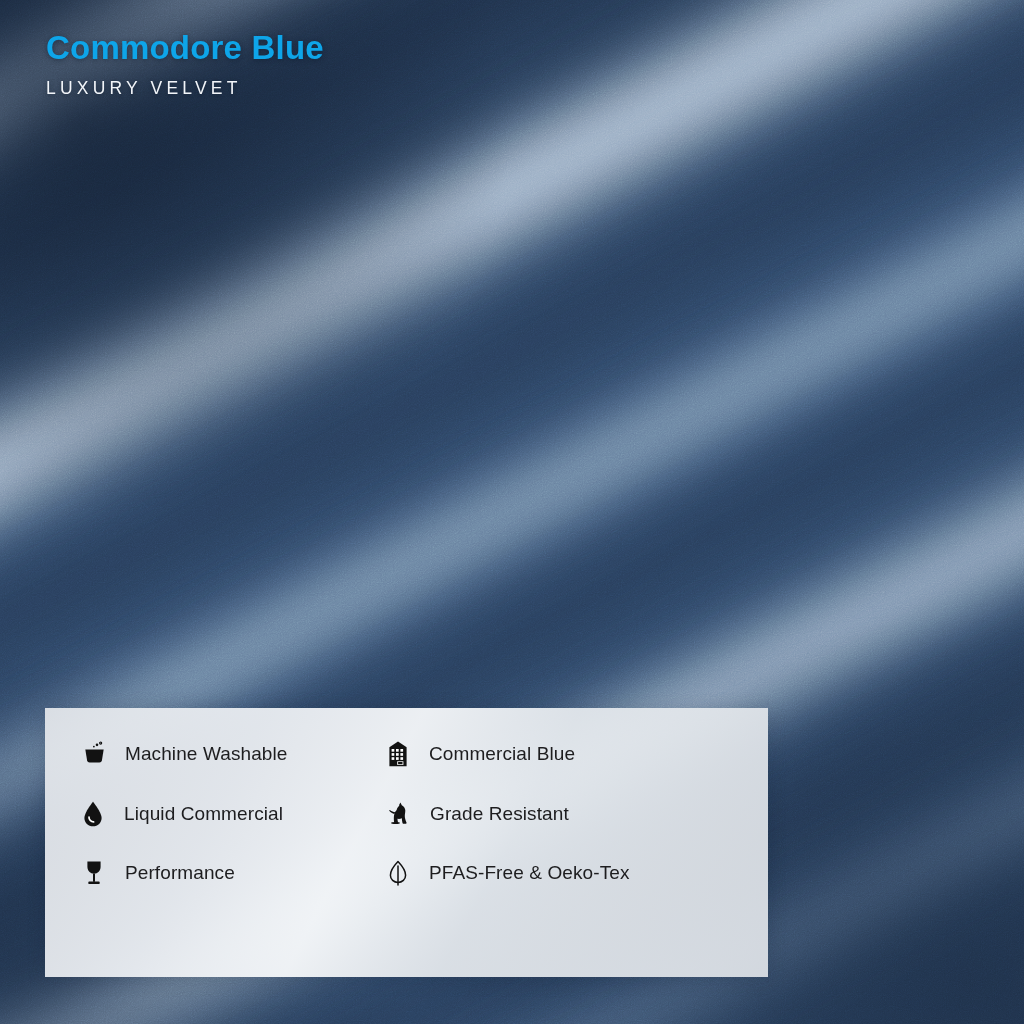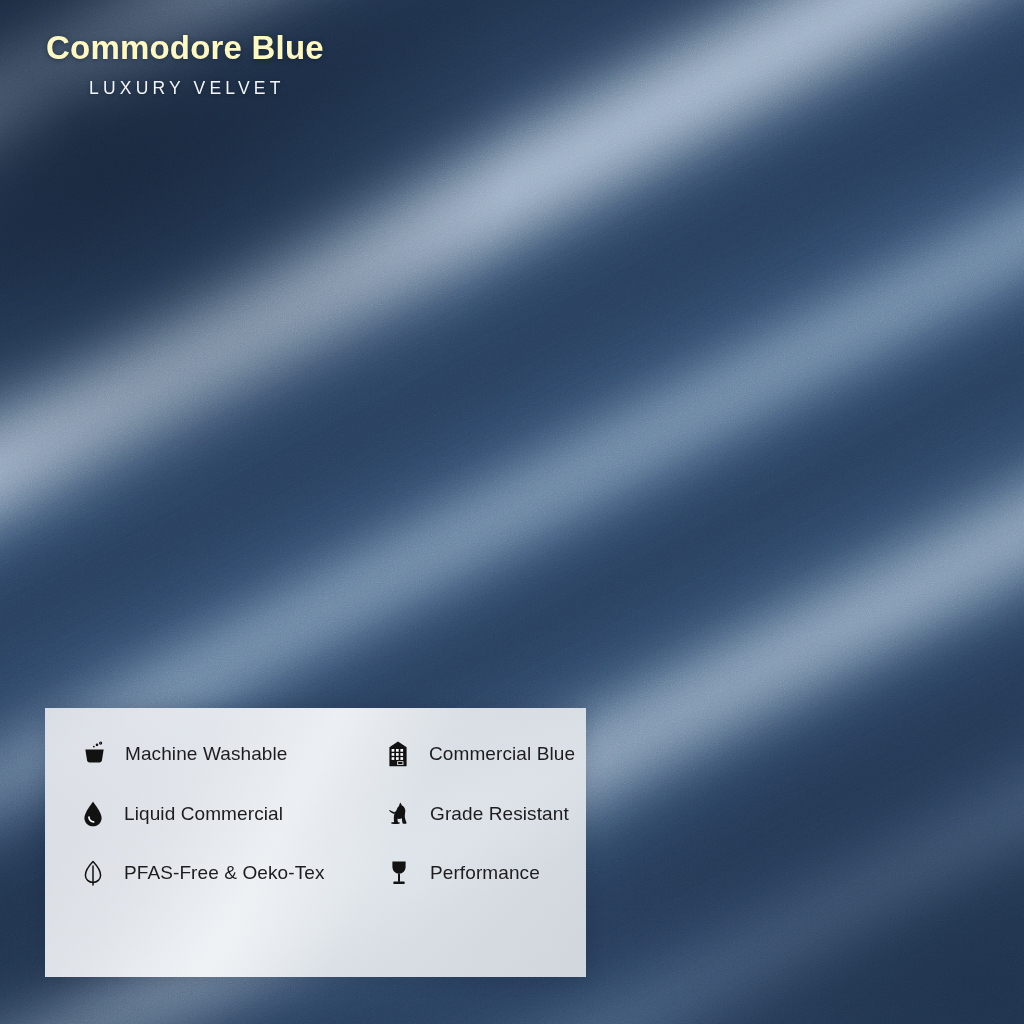--- a/index.html
+++ b/index.html
@@ -50,35 +50,34 @@
       radial-gradient(ellipse 55% 45% at 2% 95%, rgba(20,33,52,0.50) 0%, rgba(20,33,52,0) 70%);
   }
   
   .grain {
     position:absolute; inset:0; opacity:0.30; mix-blend-mode:overlay;
   }
 
   
   .header { position:absolute; left:46px; top:30px; }
   .title {
-    font-size:33px; font-weight:bold; color:#fef9c3;
+    font-size:33px; font-weight:bold; color:#0ea5e9;
     letter-spacing:0.2px; line-height:1.12;
     text-shadow:0 1px 5px rgba(12,22,38,0.5);
   }
   .subtitle {
     margin-top:11px;
     font-size:17.5px; font-weight:400; color:#f2f5f9;
     letter-spacing:4.2px;
     text-shadow:0 1px 4px rgba(12,22,38,0.45);
-    margin-left:43px;
   }
 
   
   .panel {
-    position:absolute; left:45px; top:708px; width:541px; height:269px;
+    position:absolute; left:45px; top:708px; width:723px; height:269px;
     background:linear-gradient(118deg,
         rgba(228,231,235,0.93) 0%,
         rgba(236,239,243,0.94) 26%,
         rgba(246,248,250,0.95) 44%,
         rgba(230,234,238,0.93) 62%,
         rgba(222,226,231,0.93) 100%);
     box-shadow:0 2px 18px rgba(10,20,36,0.16);
   }
   .grid {
     position:absolute; inset:0;
@@ -192,39 +191,39 @@
         <span class="ficon">
           <svg width="26" height="24" viewBox="0 0 26 24" fill="currentColor">
             <path d="M13.1 3.0 L14.4 0.6 L15.8 3.2 C17.9 4.2 19.3 6.1 19.3 8.6 c0 2.2 -0.5 3.6 -0.5 5.4 c0 2.3 0.9 4.6 1.6 6.2 c0.35 0.8 0.1 1.5 -0.8 1.5 h-2.0 c-0.7 0 -1.0 -0.4 -1.15 -1.0 c-0.35 -1.5 -0.6 -3.0 -0.6 -4.5 c-1.4 0.7 -3.0 0.9 -4.4 0.6 c0.1 1.4 0.3 2.8 0.65 4.0 c0.2 0.7 -0.1 0.9 -0.75 0.9 h-2.1 c-0.75 0 -1.0 -0.45 -1.1 -1.1 c-0.5 -3.3 -0.45 -6.4 0.2 -8.7 c0.45 -1.6 1.25 -3.0 2.3 -4.0 c0.6 -2.0 1.4 -3.4 2.6 -4.0 z"></path>
             <path d="M9.2 10.2 c-1.8 -0.1 -3.6 -0.9 -5.0 -2.0 c-0.6 -0.45 -1.2 0.3 -0.7 0.9 c1.1 1.3 2.9 2.4 4.9 2.8 z"></path>
             <ellipse cx="9.5" cy="21.1" rx="4.4" ry="1.0"></ellipse>
           </svg>
         </span>
         <span class="flabel">Grade Resistant</span>
       </div>
 
-      <div class="feature col2">
-        <span class="ficon">
-          <svg width="22" height="26" viewBox="0 0 20 26" fill="none" stroke="currentColor" stroke-width="1.5">
-            <path d="M10 1.6 C10 1.6 17.6 9.6 17.6 15.3 C17.6 19.4 14.2 22.4 10 22.4 C5.8 22.4 2.4 19.4 2.4 15.3 C2.4 9.6 10 1.6 10 1.6 Z" stroke-linejoin="round"></path>
-            <path d="M10 6.0 V25.0" stroke-linecap="round"></path>
-          </svg>
-        </span>
-        <span class="flabel">PFAS-Free &amp; Oeko-Tex</span>
-      </div>
-
       <div class="feature">
         <span class="ficon">
           <svg width="22" height="26" viewBox="0 0 20 26" fill="currentColor">
             <path d="M3.4 1.4 h13.2 v5.4 c0 3.9 -2.95 7.0 -6.6 7.0 c-3.65 0 -6.6 -3.1 -6.6 -7.0 z"></path>
             <rect x="9.0" y="13.6" width="2.0" height="8.2"></rect>
             <rect x="4.4" y="21.6" width="11.2" height="2.5" rx="0.6"></rect>
           </svg>
         </span>
         <span class="flabel">Performance</span>
       </div>
 
+      <div class="feature col2">
+        <span class="ficon">
+          <svg width="22" height="26" viewBox="0 0 20 26" fill="none" stroke="currentColor" stroke-width="1.5">
+            <path d="M10 1.6 C10 1.6 17.6 9.6 17.6 15.3 C17.6 19.4 14.2 22.4 10 22.4 C5.8 22.4 2.4 19.4 2.4 15.3 C2.4 9.6 10 1.6 10 1.6 Z" stroke-linejoin="round"></path>
+            <path d="M10 6.0 V25.0" stroke-linecap="round"></path>
+          </svg>
+        </span>
+        <span class="flabel">PFAS-Free &amp; Oeko-Tex</span>
+      </div>
+
       <div class="feature col2 empty"></div>
 
     </div>
   </div>
 
 </div>
 
 </body></html>

